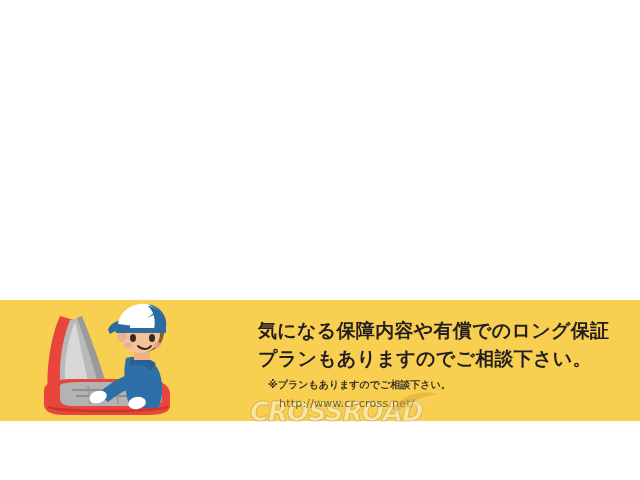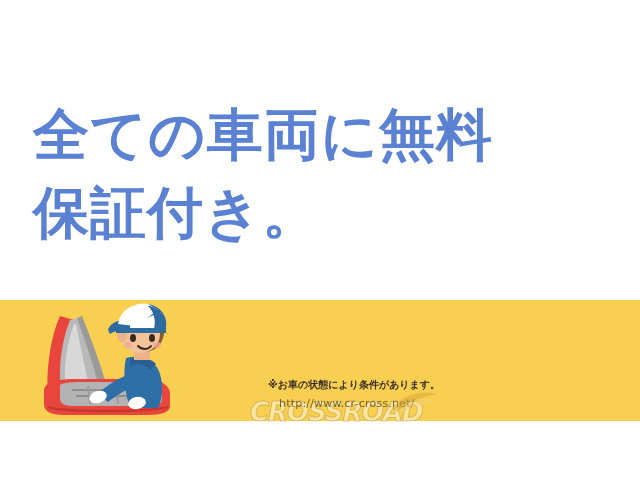--- a/index.html
+++ b/index.html
@@ -115,24 +115,20 @@
     position: absolute;
     left: 140px;
     top: 8px;
   }
 </style>
 </head>
 <body>
 
 <div id="banner">
 
-  <div class="headline">
-    <div class="headline-line">全ての車両に無料</div>
-    <div class="headline-line">保証付き。</div>
-  </div>
 
   <div class="yellow-band"></div>
 
   <div class="illustration">
     <svg width="160" height="118" viewBox="0 0 160 118" xmlns="http://www.w3.org/2000/svg">
 
       <path d="M30 14 C20 36 16 70 18 92 L34 92 C30 66 34 38 44 18 Z" fill="#e8453c"></path>
 
       <path d="M40 18 C31 40 28 68 31 90 L74 90 C66 62 58 36 50 16 Z" fill="#b9b9b9"></path>
       <path d="M44 22 C36 44 33 68 36 88 L60 88 C54 62 50 42 46 22 Z" fill="#d8d8d8"></path>
@@ -182,22 +178,26 @@
       <ellipse cx="103" cy="36" rx="3" ry="4" fill="#3a2a1d"></ellipse>
       <ellipse cx="122" cy="36" rx="3" ry="4" fill="#3a2a1d"></ellipse>
 
       <ellipse cx="98" cy="43" rx="4" ry="3" fill="#f0a597" opacity="0.8"></ellipse>
       <ellipse cx="127" cy="43" rx="4" ry="3" fill="#f0a597" opacity="0.8"></ellipse>
 
       <path d="M108 44 C112 48 118 48 121 44" stroke="#3a2a1d" stroke-width="2" fill="none" stroke-linecap="round"></path>
     </svg>
   </div>
 
-
-  <div class="disclaimer">※お車の状態により条件があります。</div>
+  <div class="band-copy">
+    <div class="band-line">気になる保障内容や有償でのロング保証</div>
+    <div class="band-line">プランもありますのでご相談下さい。</div>
+  </div>
+
+  <div class="disclaimer">※プランもありますのでご相談下さい。</div>
 
   <div class="watermark">
     <div class="wm-logo">CROSSROAD</div>
     <div class="wm-url">http://www.cr-cross.net/</div>
     <svg class="wm-swoosh" width="50" height="26" viewBox="0 0 50 26">
       <path d="M2 20 C14 6 32 2 48 6 C36 8 20 12 8 24 Z" fill="rgba(214,170,60,0.55)"></path>
       <path d="M6 24 C18 14 34 10 46 12 C34 16 18 20 10 26 Z" fill="rgba(240,210,120,0.5)"></path>
     </svg>
   </div>
 

